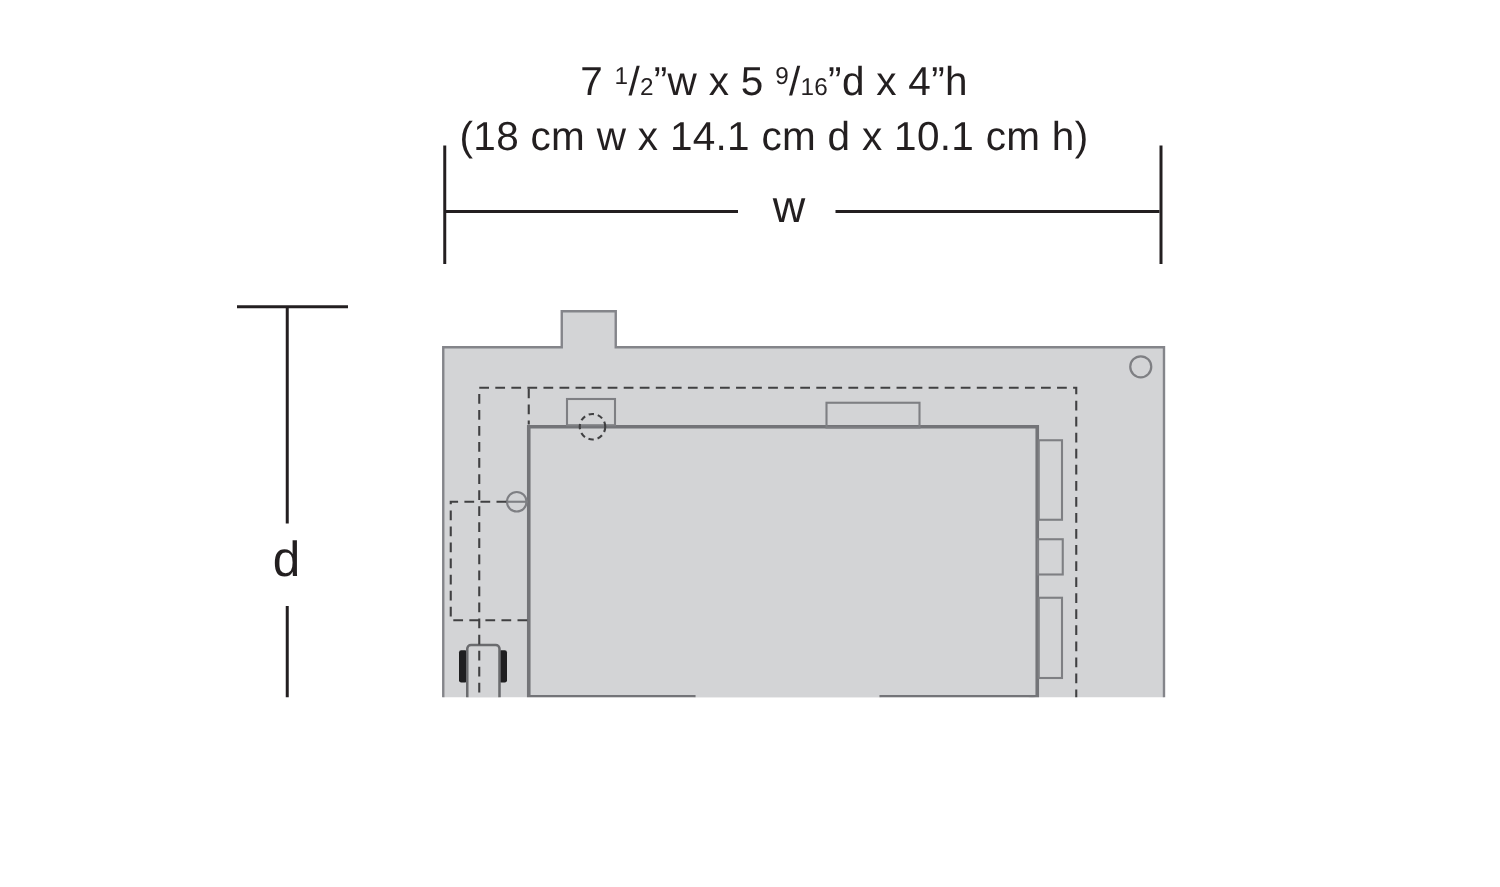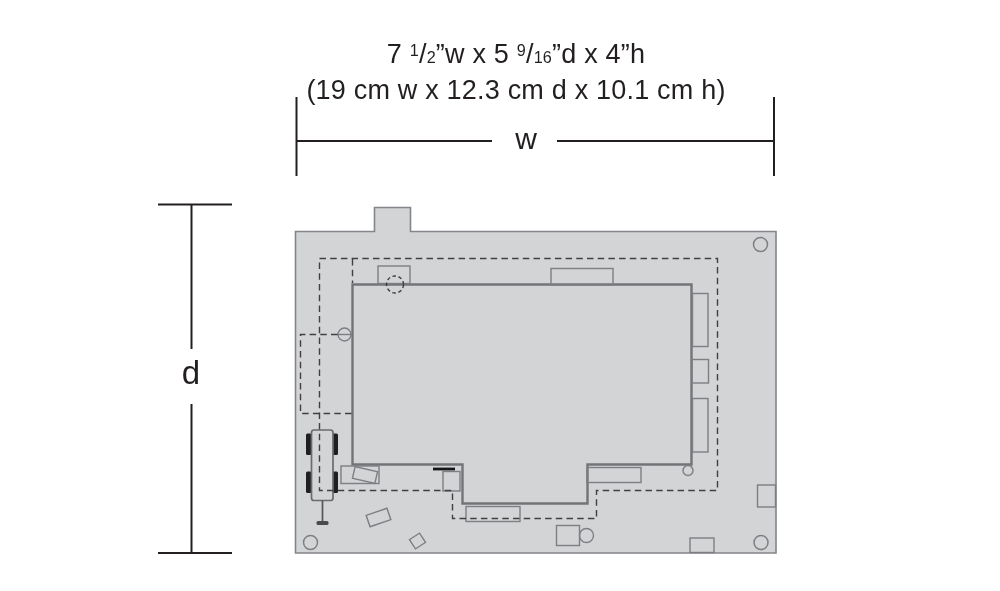--- a/index.html
+++ b/index.html
@@ -1,38 +1,38 @@
 <!DOCTYPE html>
 <html><head>
 <meta charset="utf-8">
 <style>
   html,body{margin:0;padding:0;background:#ffffff;}
   .stage{
-    position:relative;width:1000px;height:591px;background:#ffffff;
+    position:relative;width:1000px;height:465px;background:#ffffff;
     font-family:"Liberation Sans",sans-serif;color:#231f20;overflow:hidden;
   }
   .title-block{
     position:absolute;top:38px;left:32px;right:0;text-align:center;
     font-size:27px;line-height:33px;letter-spacing:.2px;
   }
   .fr-n{font-size:.6em;position:relative;top:-.45em;}
   .fr-d{font-size:.6em;position:relative;top:-.02em;}
   .dim-label{position:absolute;font-size:30px;}
   #w-label{left:496px;top:122px;width:60px;text-align:center;}
   #d-label{left:168px;top:354px;width:46px;text-align:center;font-size:33px;}
   svg.diagram{position:absolute;left:0;top:0;width:1000px;height:591px;}
 </style>
 </head>
 <body>
 
 <div class="stage">
 
   <div class="title-block">
     <div><span>7 </span><span class="fr-n">1</span><span>/</span><span class="fr-d">2</span><span>”w x 5 </span><span class="fr-n">9</span><span>/</span><span class="fr-d">16</span><span>”d x 4”h</span></div>
-    <div>(19 cm w x 12.3 cm d x 10.1 cm h)</div>
+    <div>(18 cm w x 14.1 cm d x 10.1 cm h)</div>
   </div>
 
   <div id="w-label" class="dim-label">w</div>
   <div id="d-label" class="dim-label">d</div>
 
   <svg class="diagram" viewBox="0 0 1000 591">
 
     <g fill="none" stroke-width="2" stroke="#231f20">
       <line x1="296.5" y1="97" x2="296.5" y2="176"></line>
       <line x1="774" y1="97" x2="774" y2="176"></line>

